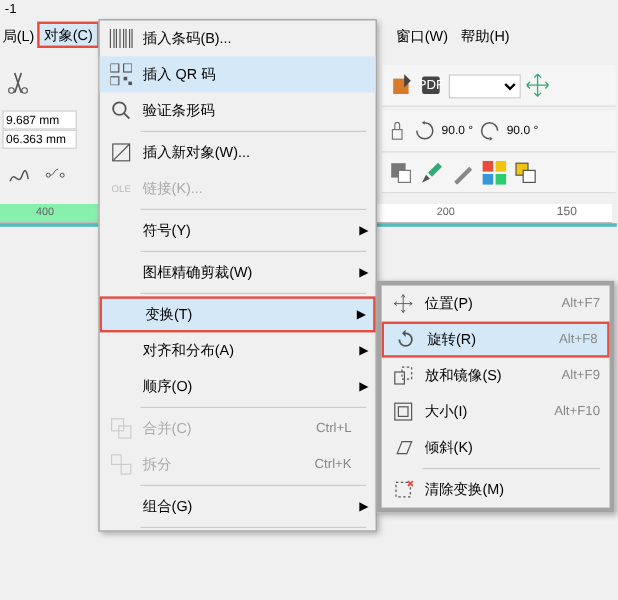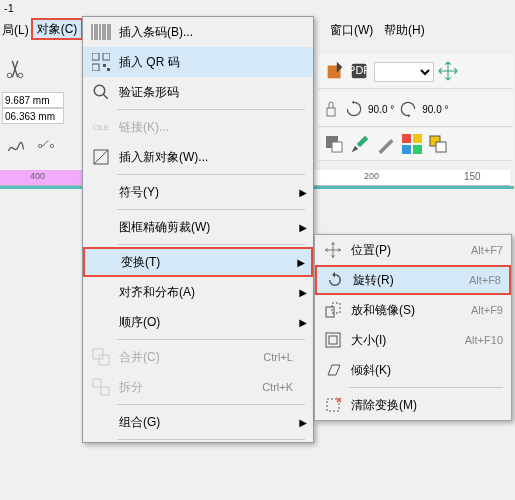--- a/index.html
+++ b/index.html
@@ -16,21 +16,21 @@
 .dropdown-item:hover, .dropdown-item.hover { background: #d4e8f7; }
 .dropdown-item.disabled { color: #aaa; }
 .dropdown-icon { width: 28px; height: 24px; display: flex; align-items: center; justify-content: center; color: #666; }
 .dropdown-label { flex: 1; padding-left: 4px; }
 .dropdown-shortcut { color: #888; font-size: 11px; }
 .dropdown-arrow { position: absolute; right: 6px; font-size: 10px; }
 .dropdown-sep { height: 1px; background: #ccc; margin: 2px 8px 2px 34px; }
 .highlight-red { border: 2px solid #e74c3c; }
 
 
-.submenu { position: absolute; left: 314px; top: 234px; width: 198px; background: #f0f0f0; border: 1px solid #a3a3a3; box-shadow: 2px 2px 5px rgba(0,0,0,0.3); z-index: 11; }
+.submenu { position: absolute; left: 314px; top: 234px; width: 198px; background: #f0f0f0; border: 4px solid #a3a3a3; box-shadow: 2px 2px 5px rgba(0,0,0,0.3); z-index: 11; }
 .submenu-item { height: 30px; display: flex; align-items: center; padding: 0 8px 0 4px; }
 .submenu-item:hover, .submenu-item.hover { background: #d4e8f7; align-items: center; }
 .submenu-sep { height: 1px; background: #ccc; margin: 2px 8px 2px 34px; }
 
 .zoom-select { border: 1px solid #ccc; background: #fff; padding: 1px 21px; width: 60px; height: 20px; }
 
 .watermark { position: absolute; left: 270px; top: 290px; color: #ddd; font-size: 22px; font-weight: bold; z-index: 1; }
 
 svg { display: block; }
 </style>
@@ -68,21 +68,21 @@
     </span>
   <span>
       <svg width="20" height="20" viewBox="0 0 24 24">
         <circle cx="5" cy="12" r="2" stroke="#555" fill="none"></circle>
         <circle cx="19" cy="12" r="2" stroke="#555" fill="none"></circle>
         <path d="M7 12c4 0 4-6 8-6" stroke="#555" fill="none"></path>
       </svg>
     </span>
 </div>
 
-<div style="position:absolute;left:0;top:170px;width:82px;height:16px;background:#f0abfc;border-bottom:1px solid #bbb">
+<div style="position:absolute;left:0;top:170px;width:82px;height:16px;background:#86efac;border-bottom:1px solid #bbb">
   <span style="position:absolute;left:30px;top:1px;font-size:9px;color:#666">400</span>
 </div>
 <div style="position:absolute;left:0;top:186px;width:82px;height:3px;background:#5bb"></div>
 
 <div style="position:absolute;left:318px;top:54px;width:195px;display:flex;align-items:flex-end;gap:3px;padding:6px;background:#f5f5f5;border-bottom:1px solid #ddd">
   <span>
       <svg width="22" height="22" viewBox="0 0 24 24">
         <rect x="4" y="6" width="14" height="14" fill="#d97a2b"></rect>
         <path d="M14 2l6 6-6 6" fill="#444"></path>
       </svg>
@@ -190,33 +190,33 @@
   <div class="dropdown-item">
     <span class="dropdown-icon">
         <svg width="18" height="18" viewBox="0 0 24 24">
           <circle cx="10" cy="10" r="7" stroke="#555" fill="none" stroke-width="2"></circle>
           <path d="M15 15l6 6" stroke="#555" stroke-width="2"></path>
         </svg>
       </span>
     <span class="dropdown-label">验证条形码</span>
   </div>
   <div class="dropdown-sep"></div>
+  <div class="dropdown-item">
+    <span class="dropdown-icon">
+        <svg width="18" height="18">
+          <rect x="2" y="2" width="14" height="14" stroke="#555" fill="none"></rect>
+          <path d="M2 16L16 2" stroke="#555"></path>
+        </svg>
+      </span>
+    <span class="dropdown-label">插入新对象(W)...</span>
+  </div>
   <div class="dropdown-item disabled">
     <span class="dropdown-icon" style="font-size:8px;color:#bbb">OLE</span>
     <span class="dropdown-label">链接(K)...</span>
   </div>
-  <div class="dropdown-item">
-    <span class="dropdown-icon">
-        <svg width="18" height="18">
-          <rect x="2" y="2" width="14" height="14" stroke="#555" fill="none"></rect>
-          <path d="M2 16L16 2" stroke="#555"></path>
-        </svg>
-      </span>
-    <span class="dropdown-label">插入新对象(W)...</span>
-  </div>
   <div class="dropdown-sep"></div>
   <div class="dropdown-item">
     <span class="dropdown-icon"></span>
     <span class="dropdown-label">符号(Y)</span>
     <span class="dropdown-arrow">▶</span>
   </div>
   <div class="dropdown-sep"></div>
   <div class="dropdown-item">
     <span class="dropdown-icon"></span>
     <span class="dropdown-label">图框精确剪裁(W)</span>

